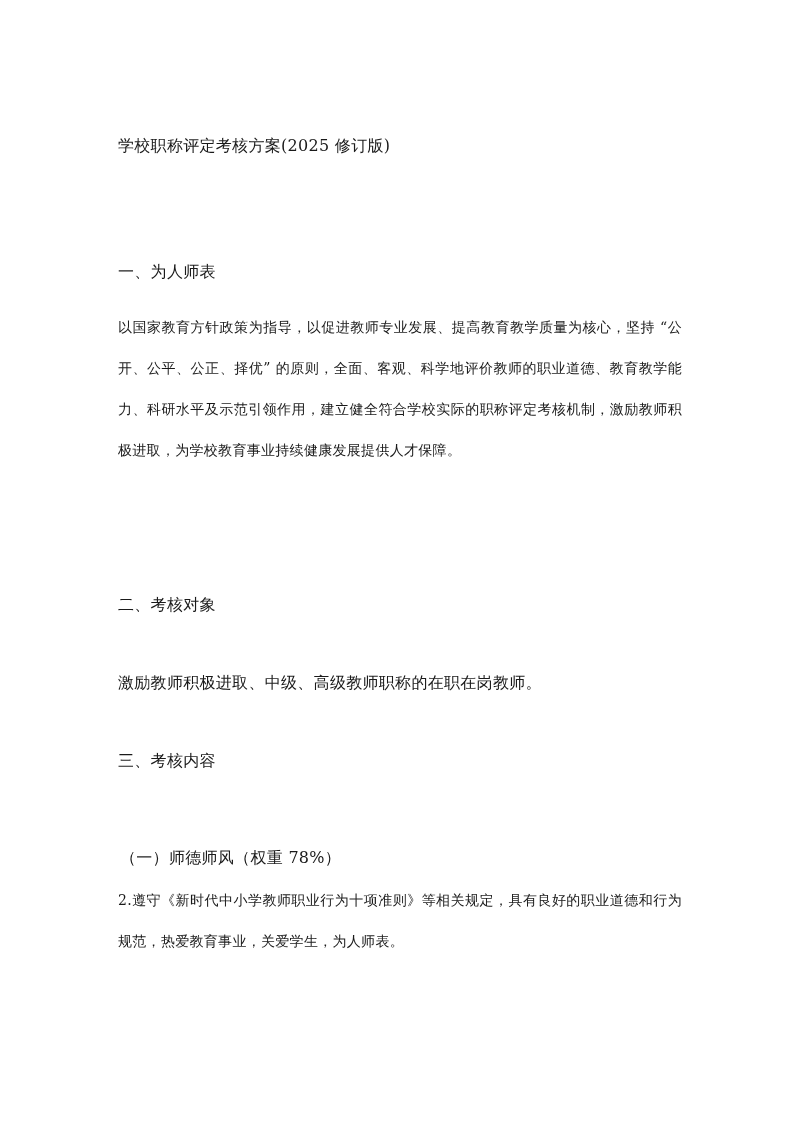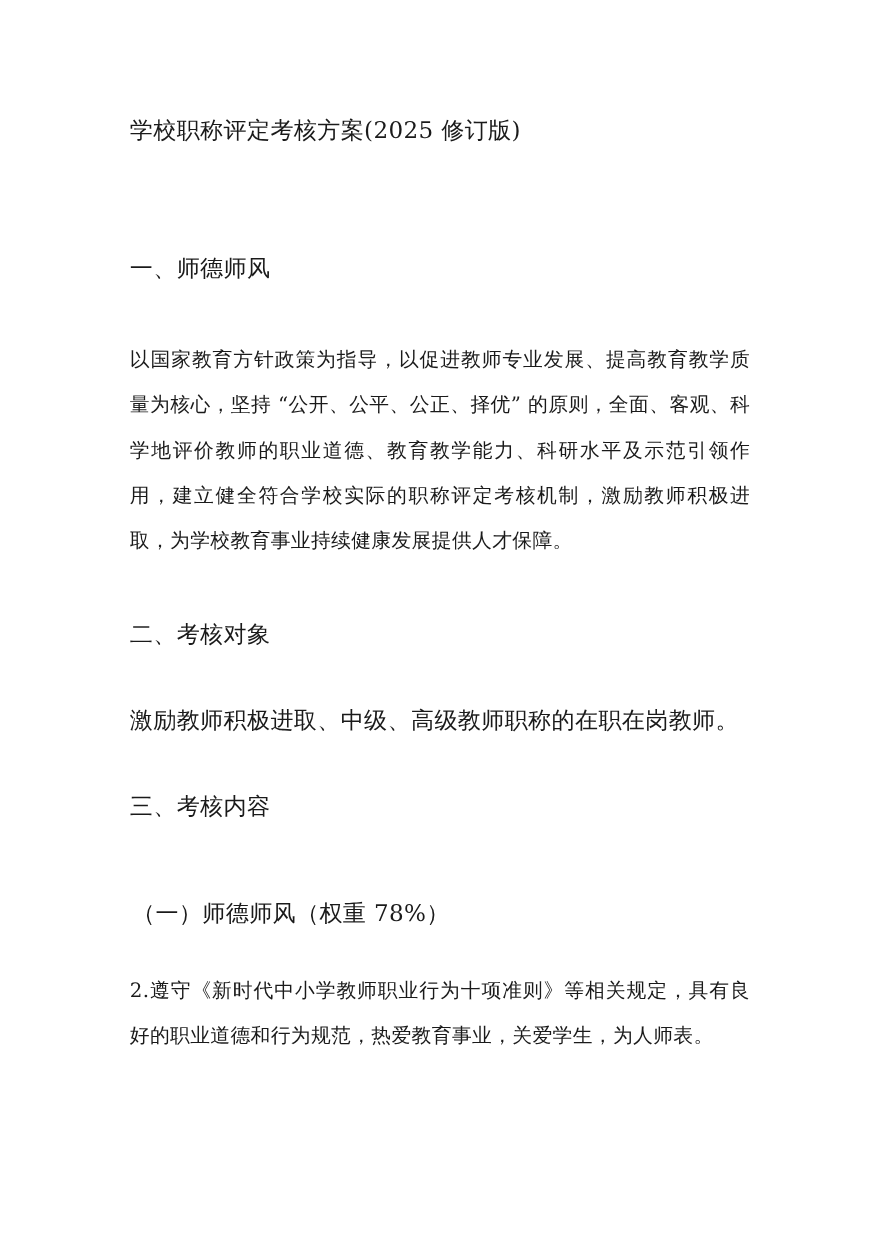--- a/index.html
+++ b/index.html
@@ -17,50 +17,51 @@
     }
     .page {
       position: absolute;
       left: 118px;
       top: 0;
       width: 564px;
     }
     .line {
       position: absolute;
       left: 0;
-      font-size: 21px;
+      font-size: 16px;
       white-space: nowrap;
       letter-spacing: 0.3px;
+      margin-top: 32px;
     }
     .para {
       position: absolute;
       left: 0;
       width: 564px;
-      font-size: 18px;
+      font-size: 14px;
       line-height: 41px;
       text-align: justify;
       text-align-last: left;
       letter-spacing: 0.3px;
     }
     .title { top: 104px; }
     .h1 { top: 230px; }
     .p1 { top: 307px; }
     .h2 { top: 563px; text-align: center; }
     .p2 { top: 641px; }
     .h3 { top: 719px; }
     .h4 { top: 816px; left: 2px; }
     .p3 { top: 880px; }
   </style>
 </head>
 <body>
 
 <div class="page">
   <div class="line title">学校职称评定考核方案(2025 修订版)</div>
 
-  <div class="line h1">一、师德师风</div>
+  <div class="line h1">一、为人师表</div>
   <div class="para p1">以国家教育方针政策为指导，以促进教师专业发展、提高教育教学质量为核心，坚持 “公开、公平、公正、择优” 的原则，全面、客观、科学地评价教师的职业道德、教育教学能力、科研水平及示范引领作用，建立健全符合学校实际的职称评定考核机制，激励教师积极进取，为学校教育事业持续健康发展提供人才保障。</div>
 
   <div class="line h2">二、考核对象</div>
   <div class="line p2">激励教师积极进取、中级、高级教师职称的在职在岗教师。</div>
 
   <div class="line h3">三、考核内容</div>
   <div class="line h4">（一）师德师风（权重  78%）</div>
   <div class="para p3">2.遵守《新时代中小学教师职业行为十项准则》等相关规定，具有良好的职业道德和行为规范，热爱教育事业，关爱学生，为人师表。</div>
 </div>
 

